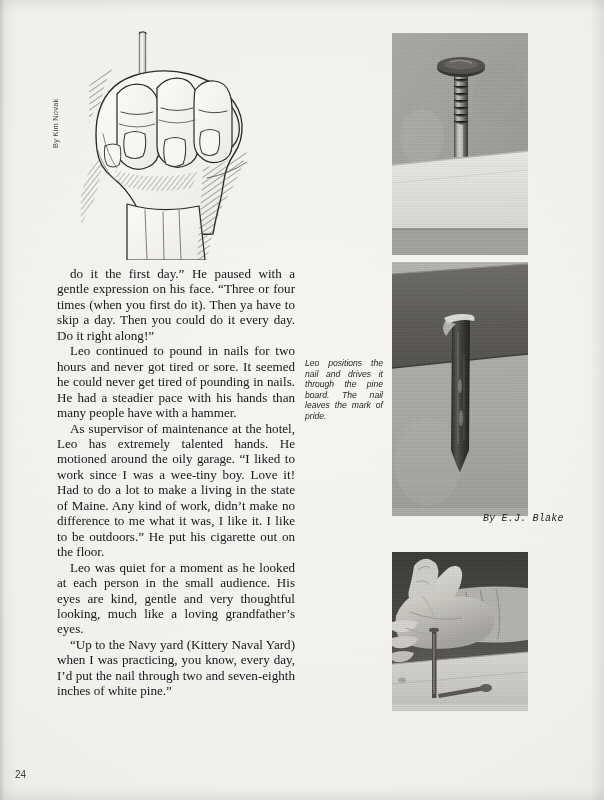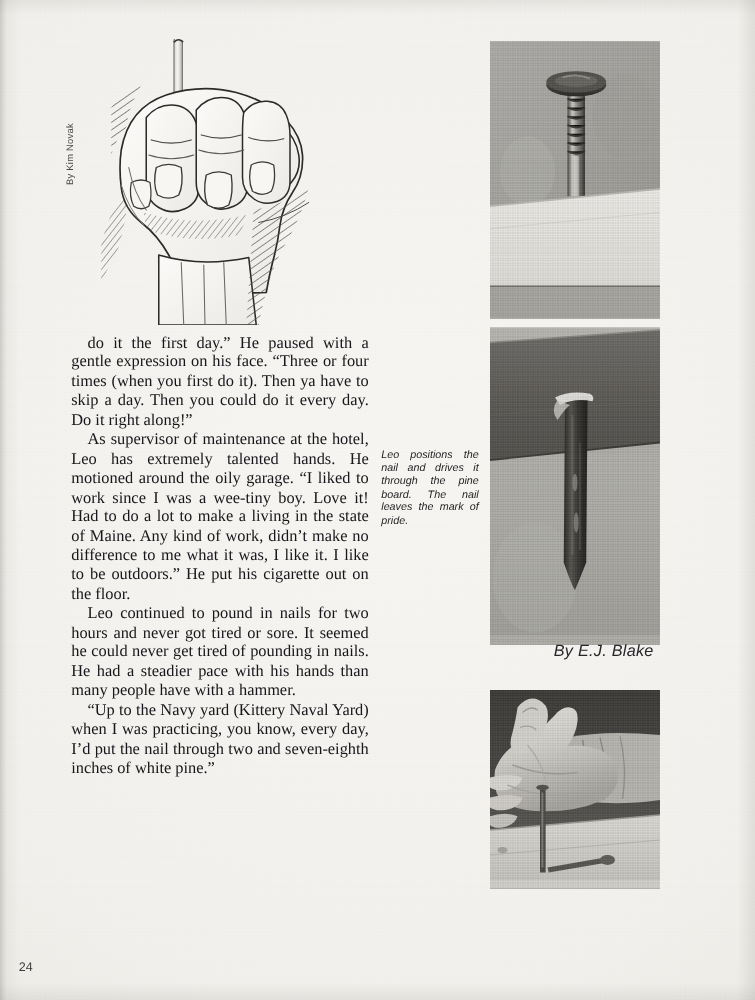--- a/index.html
+++ b/index.html
@@ -131,25 +131,25 @@
     font-style: italic;
     font-size: 8.6px;
     line-height: 10.6px;
     text-align: justify;
     color: #1e1e20;
   }
 
   
   #photo-credit {
     position: absolute;
-    left: 443px;
+    left: 483px;
     top: 513px;
-    font-family: Liberation Sans, sans-serif;
+    font-family: Liberation Mono, monospace;
     font-style: italic;
-    font-size: 13px;
+    font-size: 10px;
     letter-spacing: .2px;
     color: #26262a;
     white-space: nowrap;
   }
 
   
   #page-number {
     position: absolute;
     left: 15px;
     top: 769px;
@@ -241,22 +241,23 @@
           <path d="M132 150 q22 -4 40 -16" stroke="#4f4e4b" stroke-width=".8"></path>
 
           <path d="M28 106 q4 20 14 34" stroke="#6d6b67" stroke-width=".85"></path>
           <path d="M22 120 q6 20 18 32" stroke="#7a7874" stroke-width=".8"></path>
         </g>
       </svg>
     </div>
 
     <div id="body-text">
       <p>do it the first day.” He paused with a gentle expression on his face. “Three or four times (when you first do it). Then ya have to skip a day. Then you could do it every day. Do it right along!”</p>
+      <p>Leo continued to pound in nails for two hours and never got tired or sore. It seemed he could never get tired of pounding in nails. He had a steadier pace with his hands than many people have with a hammer.</p>
       <p>As supervisor of maintenance at the hotel, Leo has extremely talented hands. He motioned around the oily garage. “I liked to work since I was a wee-tiny boy. Love it! Had to do a lot to make a living in the state of Maine. Any kind of work, didn’t make no difference to me what it was, I like it. I like to be outdoors.” He put his cigarette out on the floor.</p>
-      <p>Leo continued to pound in nails for two hours and never got tired or sore. It seemed he could never get tired of pounding in nails. He had a steadier pace with his hands than many people have with a hammer.</p>
+      <p>Leo was quiet for a moment as he looked at each person in the small audience. His eyes are kind, gentle and very thoughtful looking, much like a loving grandfather’s eyes.</p>
       <p>“Up to the Navy yard (Kittery Naval Yard) when I was practicing, you know, every day, I’d put the nail through two and seven-eighth inches of white pine.”</p>
     </div>
   </div>
 
   <div id="right-col">
 
     <div class="photo" id="photo-nail-head">
       <svg viewBox="0 0 136 222" width="136" height="222" preserveAspectRatio="none">
         <defs>
           <linearGradient id="bg1" x1="0" y1="0" x2="1" y2="1">

